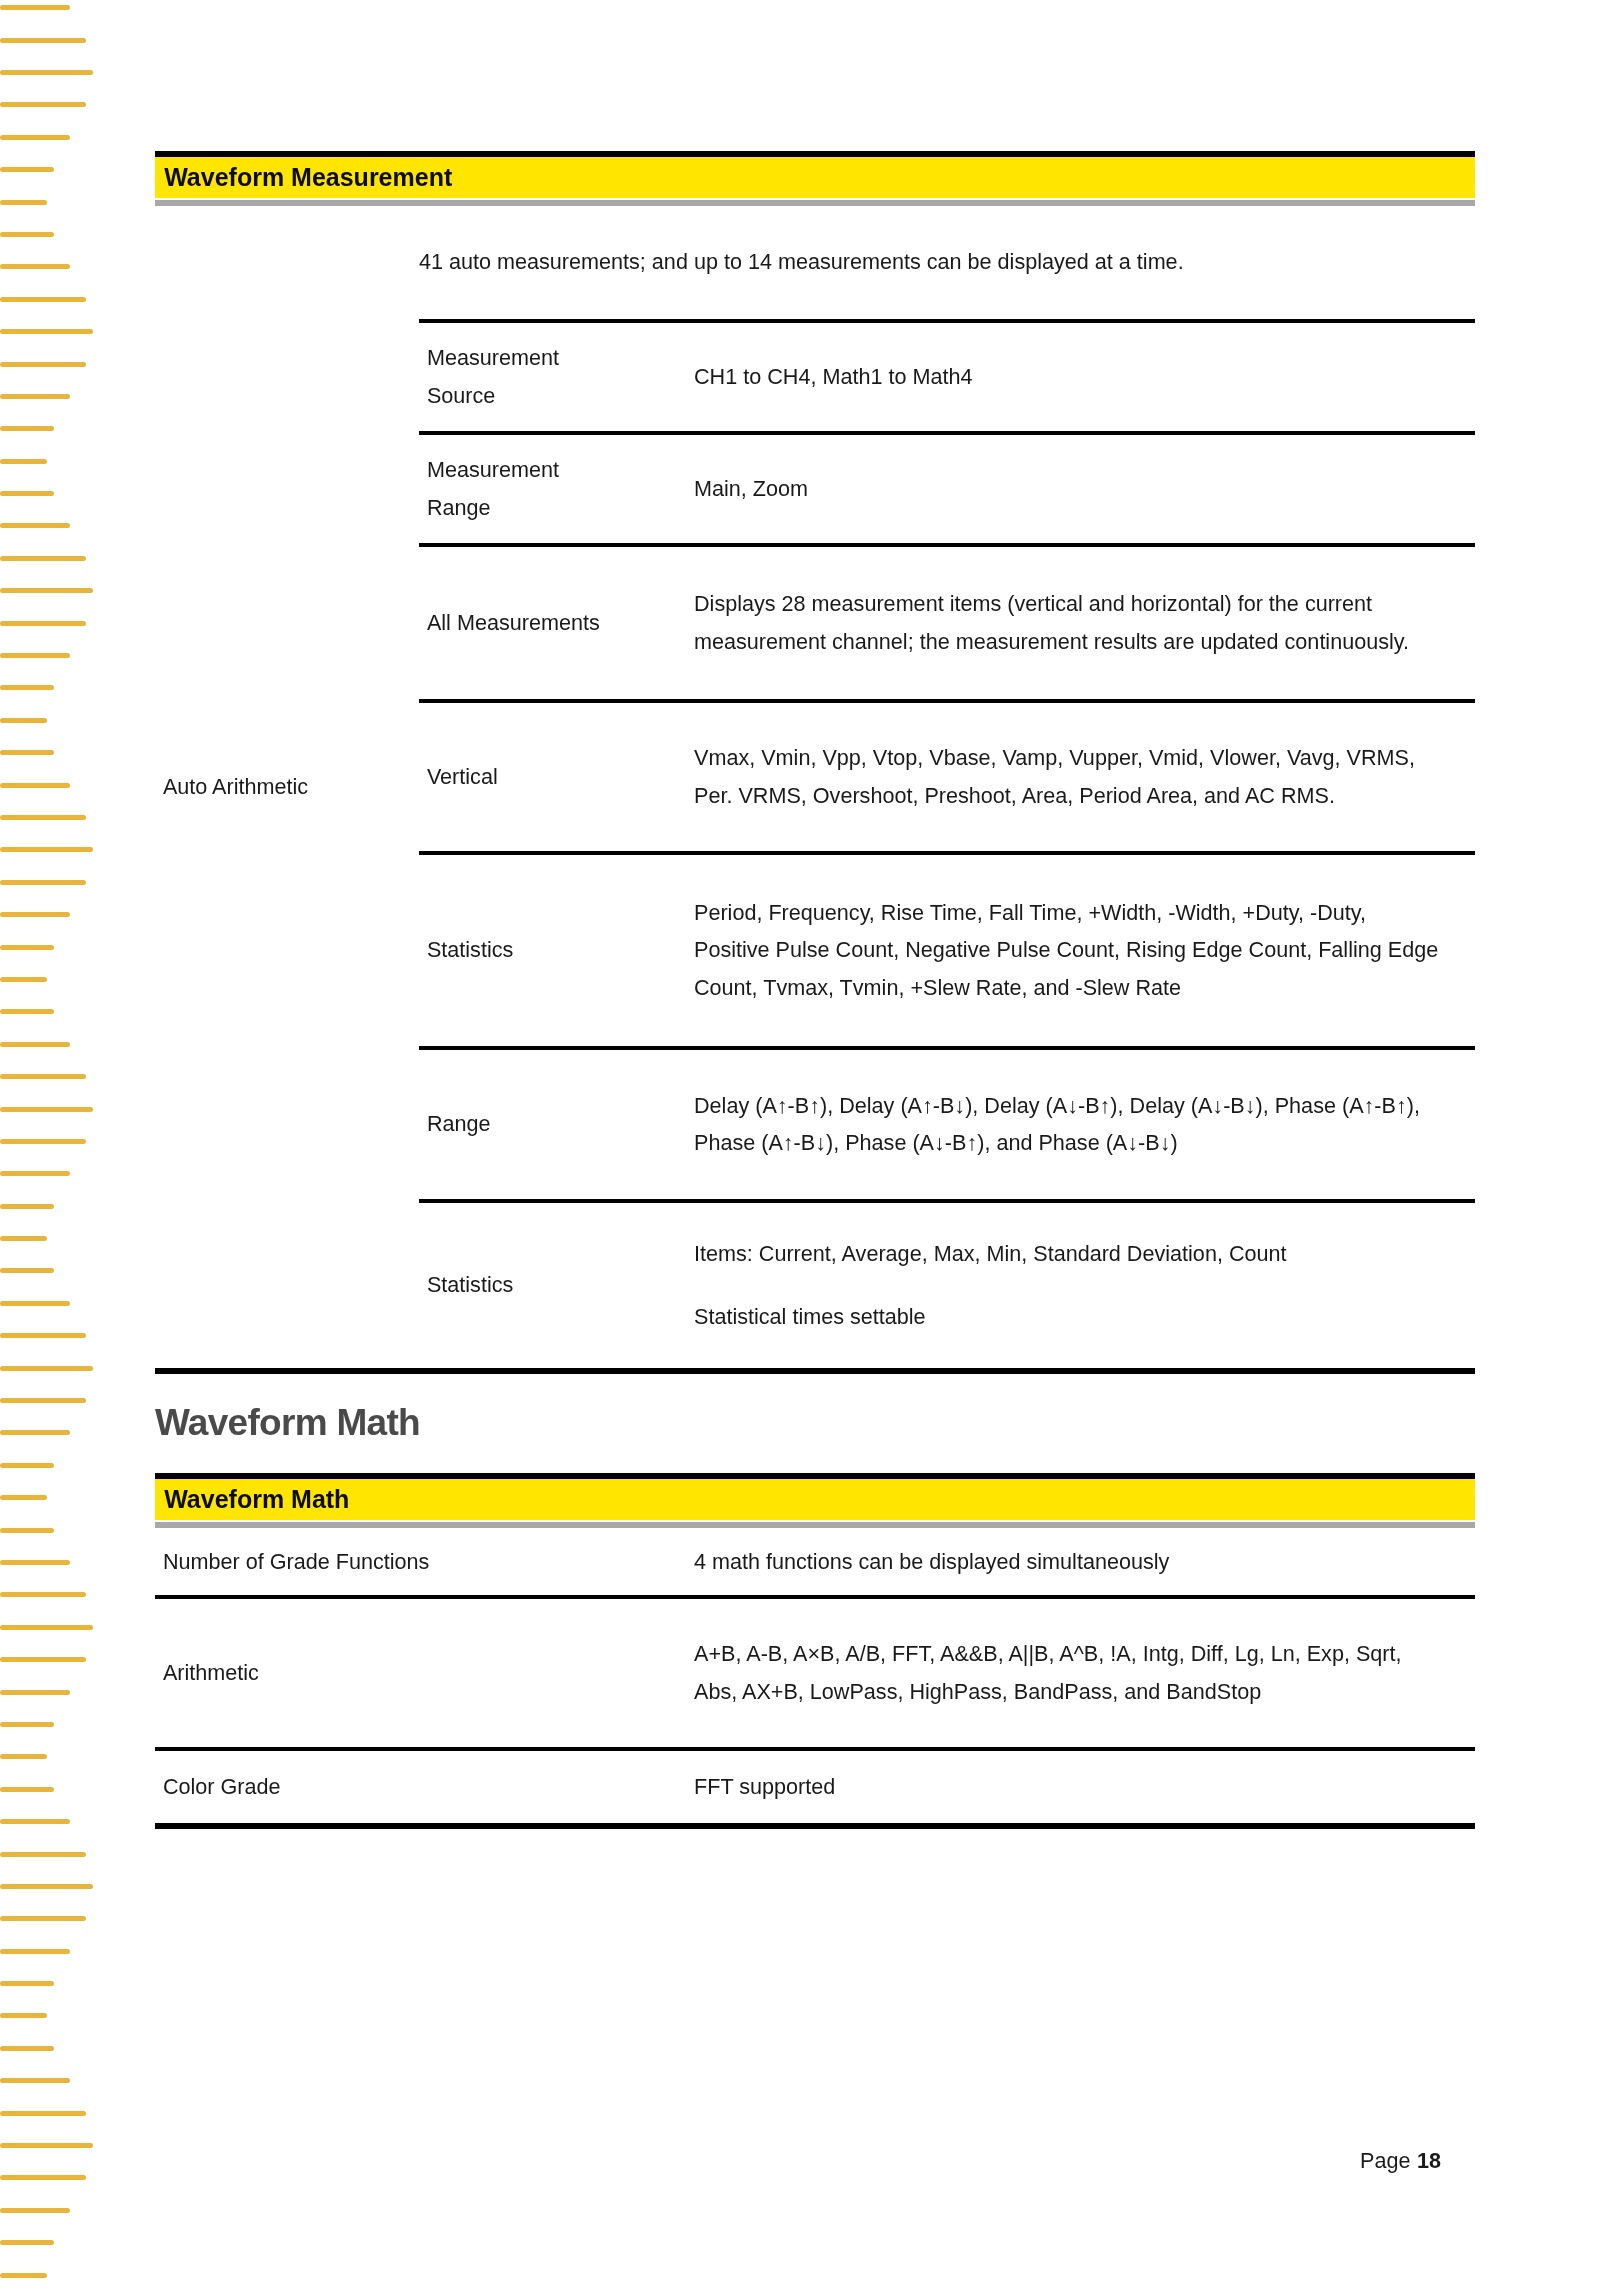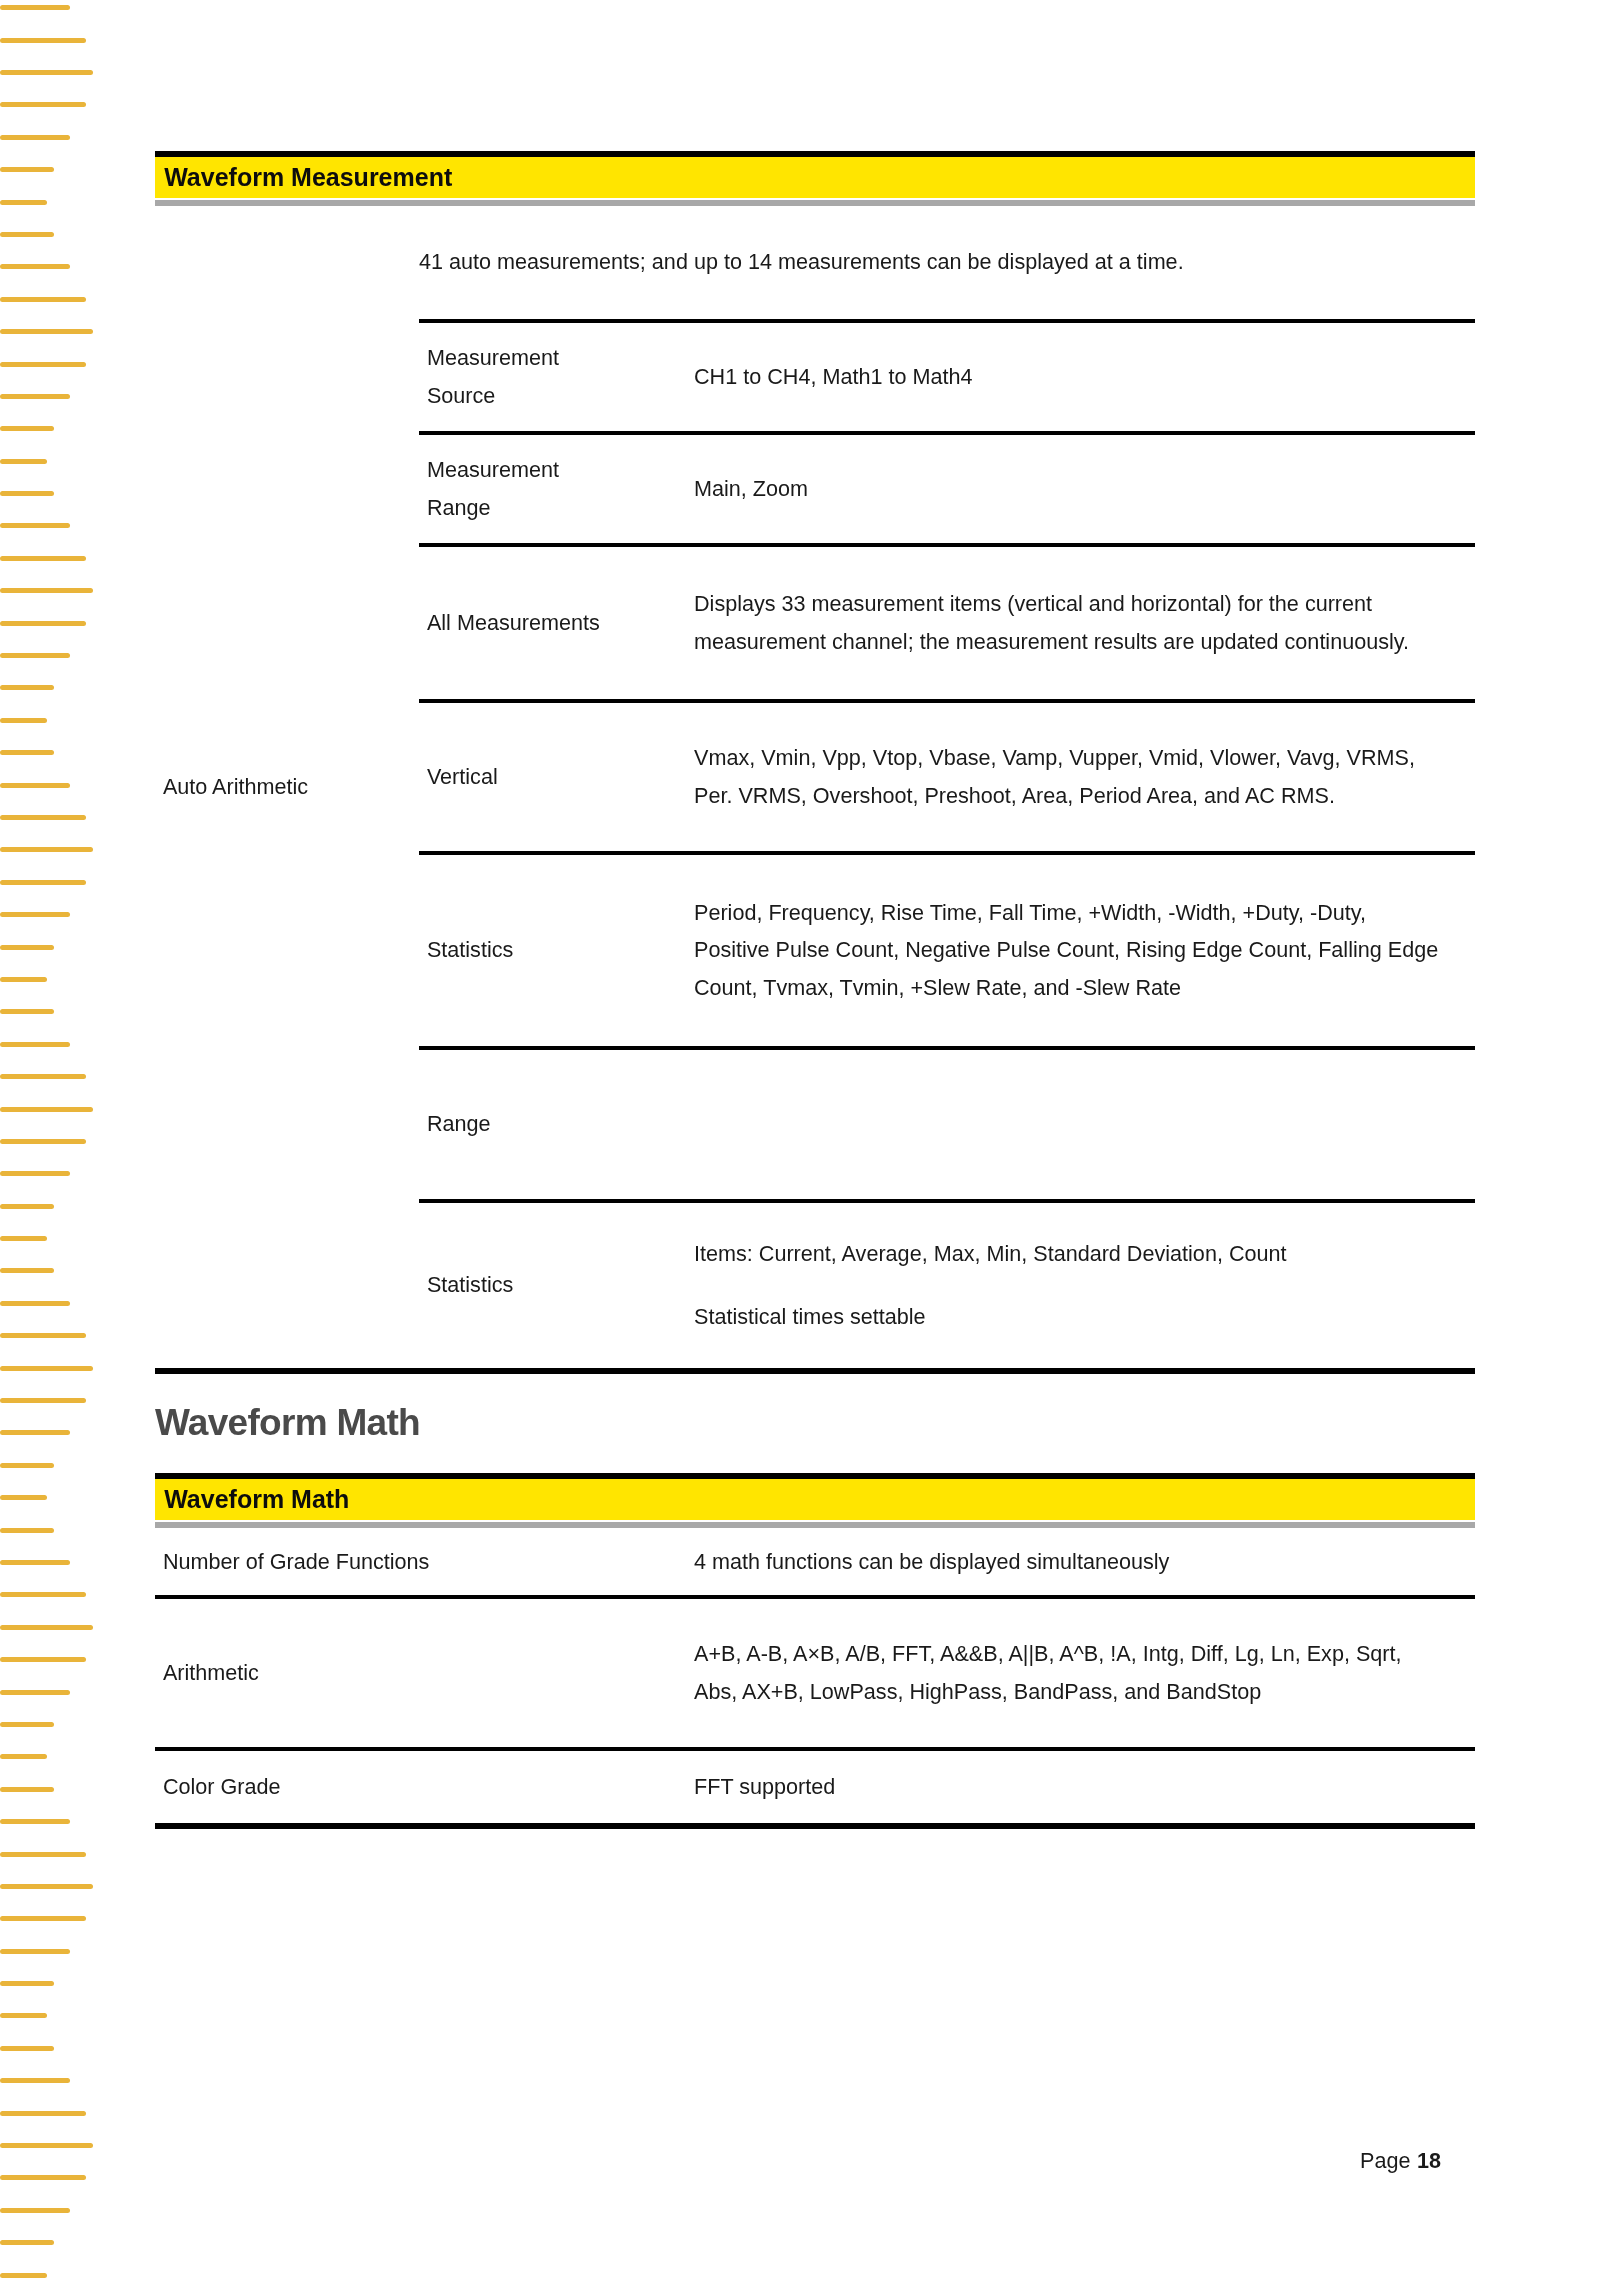--- a/index.html
+++ b/index.html
@@ -175,21 +175,21 @@
           <div class="val">
               <p>Main, Zoom</p>
             </div>
         </div>
 
         <div class="t1-row" style="min-height:156px">
           <div class="lbl">
               <div class="inner">All Measurements</div>
             </div>
           <div class="val">
-              <p>Displays 33 measurement items (vertical and horizontal) for the current measurement channel; the measurement results are updated continuously.</p>
+              <p>Displays 28 measurement items (vertical and horizontal) for the current measurement channel; the measurement results are updated continuously.</p>
             </div>
         </div>
 
         <div class="t1-row" style="min-height:152px">
           <div class="lbl">
               <div class="inner">Vertical</div>
             </div>
           <div class="val">
               <p>Vmax, Vmin, Vpp, Vtop, Vbase, Vamp, Vupper, Vmid, Vlower, Vavg, VRMS, Per. VRMS, Overshoot, Preshoot, Area, Period Area, and AC RMS.</p>
             </div>
@@ -200,20 +200,23 @@
               <div class="inner">Statistics</div>
             </div>
           <div class="val">
               <p>Period, Frequency, Rise Time, Fall Time, +Width, -Width, +Duty, -Duty, Positive Pulse Count, Negative Pulse Count, Rising Edge Count, Falling Edge Count, Tvmax, Tvmin, +Slew Rate, and -Slew Rate</p>
             </div>
         </div>
 
         <div class="t1-row" style="min-height:153px">
           <div class="lbl">
               <div class="inner">Range</div>
+            </div>
+          <div class="val">
+              <p>Delay (A↑-B↑), Delay (A↑-B↓), Delay (A↓-B↑), Delay (A↓-B↓), Phase (A↑-B↑), Phase (A↑-B↓), Phase (A↓-B↑), and Phase (A↓-B↓)</p>
             </div>
         </div>
 
         <div class="t1-row" style="min-height:169px">
           <div class="lbl">
               <div class="inner">Statistics</div>
             </div>
           <div class="val">
             <p>Items: Current, Average, Max, Min, Standard Deviation, Count</p>
             <p>Statistical times settable</p>

